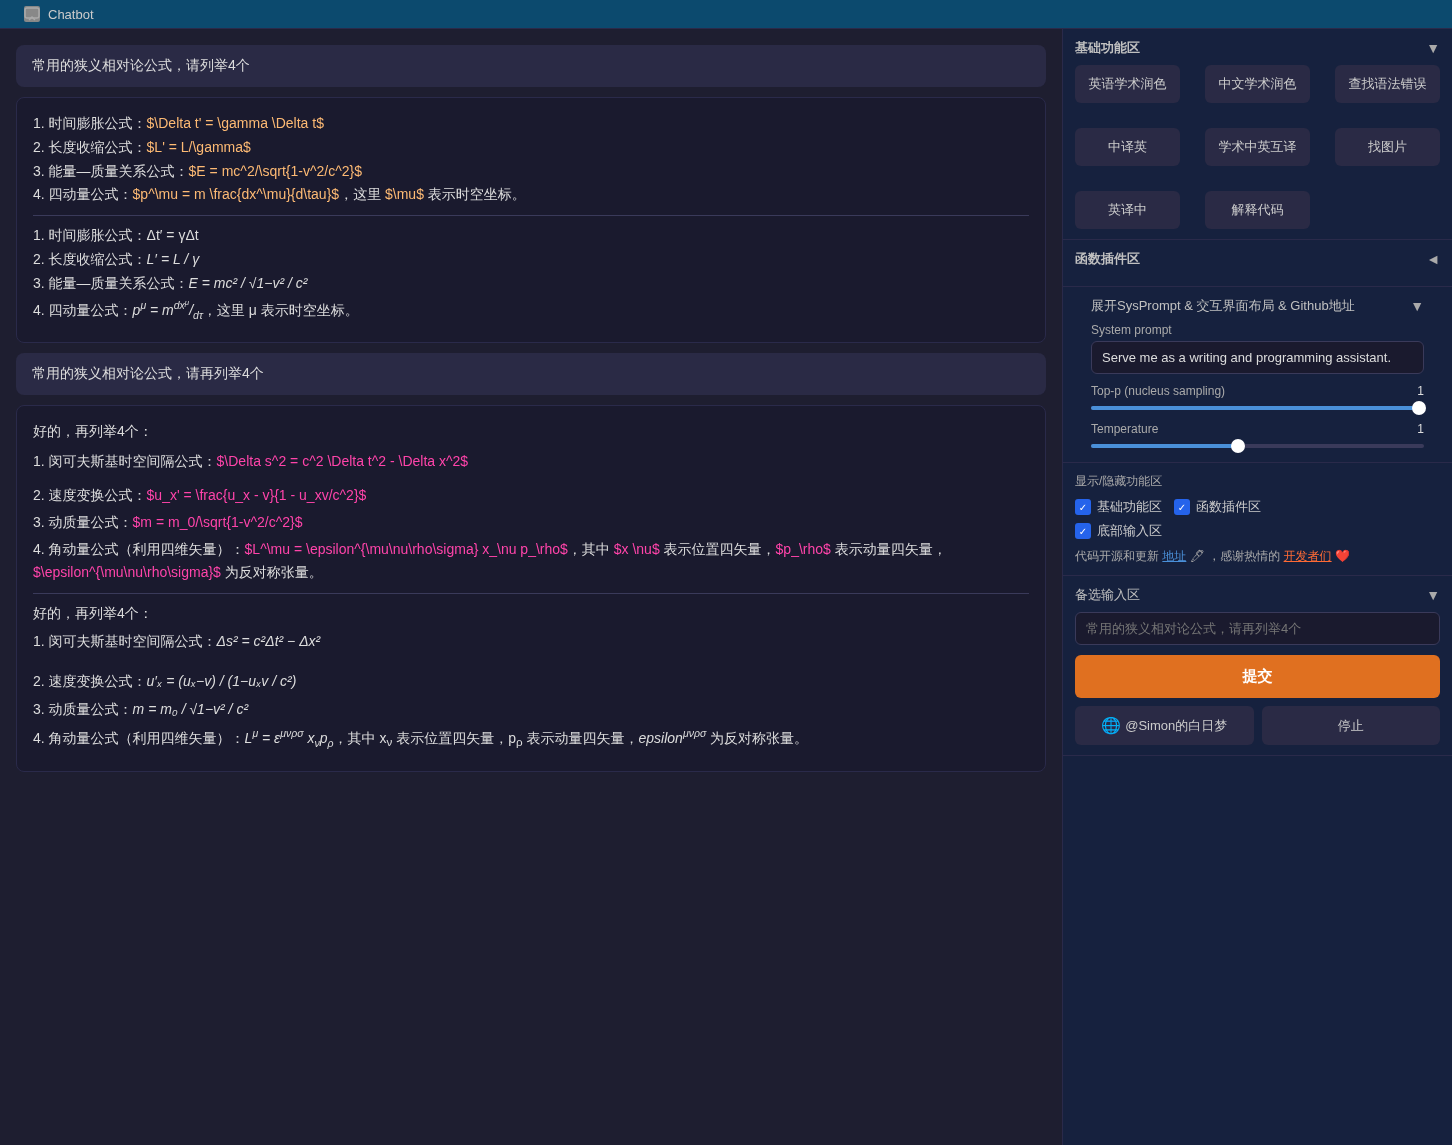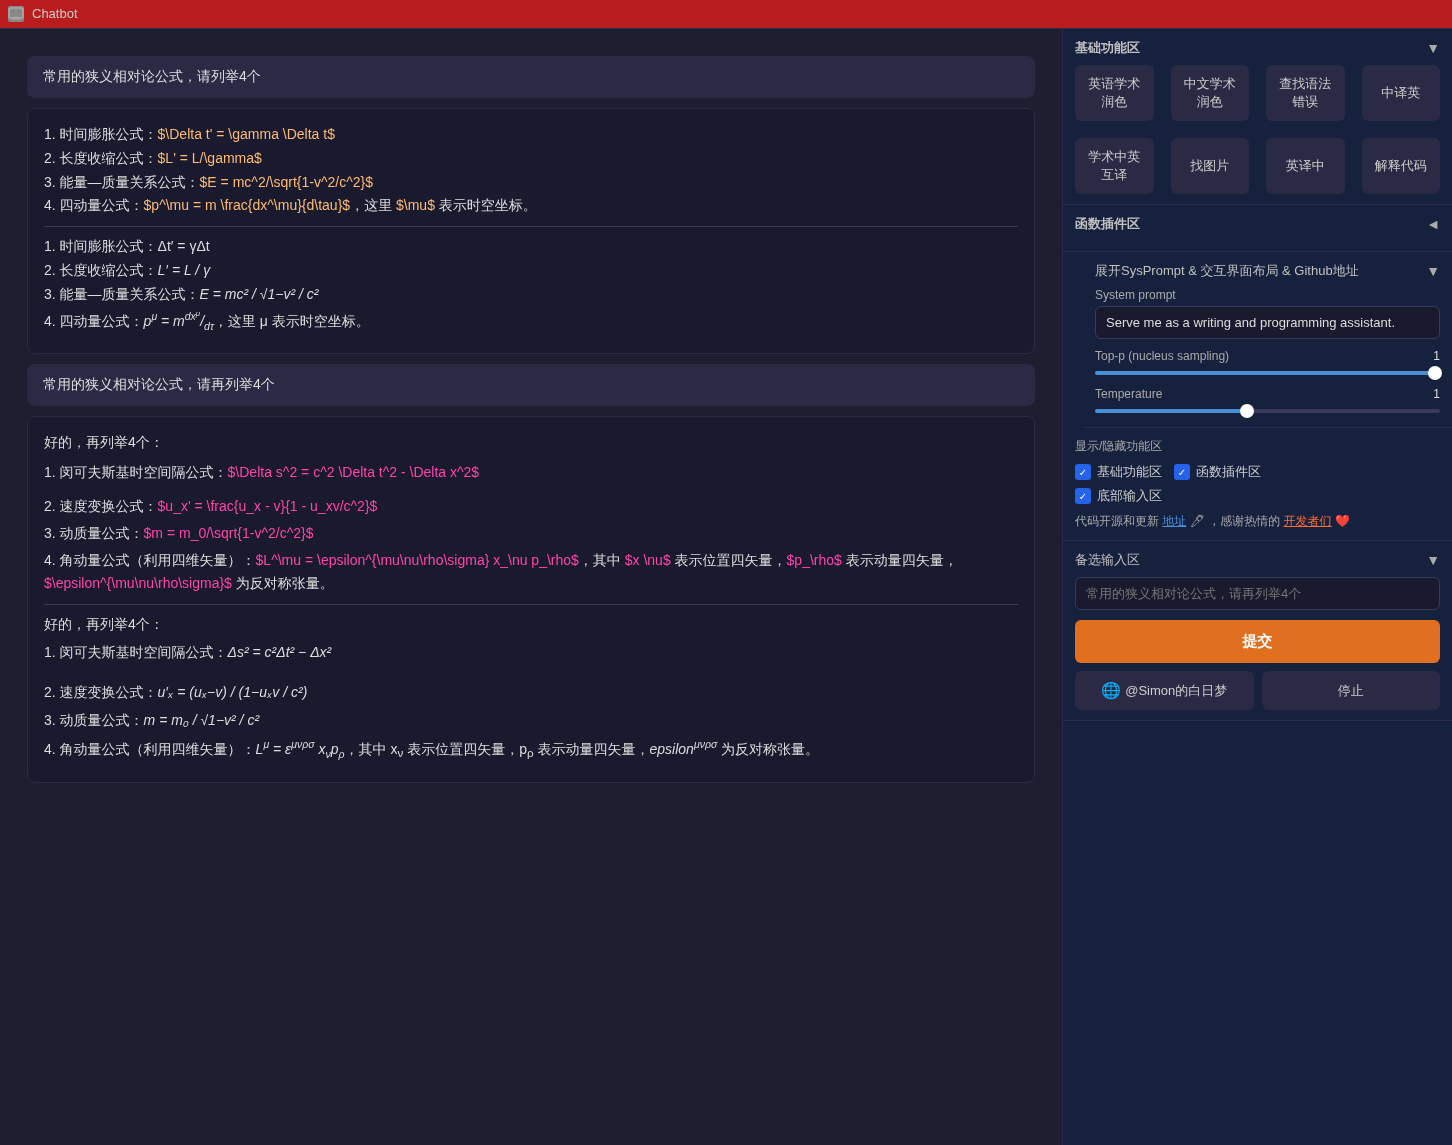--- a/index.html
+++ b/index.html
@@ -8,24 +8,24 @@
       color: #e0e0e0;
       font-family: 'Segoe UI', Arial, sans-serif;
       font-size: 14px;
       display: flex;
       flex-direction: column;
       height: 1145px;
       width: 1452px;
       overflow: hidden;
     }
     .top-bar {
-      background: #b91c1c;
-      padding: 6px 8px;
-      display: flex;
-      align-items: flex-start;
+      background: #0c4a6e;
+      padding: 6px 24px;
+      display: flex;
+      align-items: center;
       gap: 8px;
       border-bottom: 1px solid #2a2a4a;
     }
     .top-bar-icon {
       width: 16px;
       height: 16px;
       background: #888;
       border-radius: 2px;
       display: inline-block;
     }
@@ -38,21 +38,21 @@
       flex: 1;
       overflow: hidden;
     }
     
     .chat-area {
       flex: 1;
       background: #1e1e30;
       display: flex;
       flex-direction: column;
       overflow-y: auto;
-      padding: 27px;
+      padding: 16px;
       gap: 10px;
     }
     .user-bubble {
       background: #2a2a45;
       border-radius: 8px;
       padding: 12px 16px;
       color: #ddd;
       font-size: 14px;
       max-width: 100%;
     }
@@ -96,38 +96,37 @@
       color: #c0c0c0;
       font-size: 13px;
       font-weight: 600;
     }
     .section-arrow {
       color: #aaa;
       font-size: 14px;
     }
     .btn-grid {
       display: grid;
-      grid-template-columns: 1fr 1fr 1fr 1fr;
-      gap: 17px;
+      grid-template-columns: 1fr 1fr 1fr;
+      gap: 25px;
     }
     .func-btn {
       background: #2a2a45;
       border: none;
       border-radius: 6px;
       color: #ccc;
       padding: 10px 8px;
       cursor: pointer;
       font-size: 13px;
       text-align: center;
       transition: background 0.2s;
     }
     .sysprompt-section {
-      padding: 10px 12px;
+      padding: 10px 28px;
       border-bottom: 1px solid #2a2a4a;
-      margin-left: 20px;
     }
     .sysprompt-header {
       display: flex;
       justify-content: space-between;
       align-items: center;
       color: #c0c0c0;
       font-size: 13px;
       margin-bottom: 8px;
     }
     .sysprompt-label {

